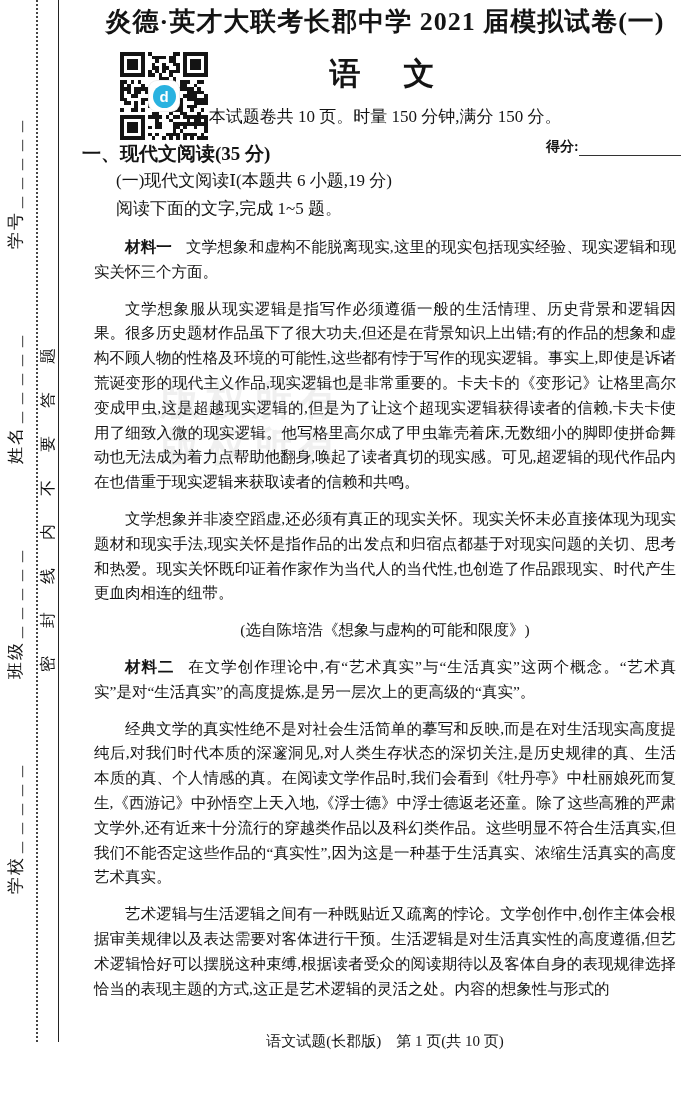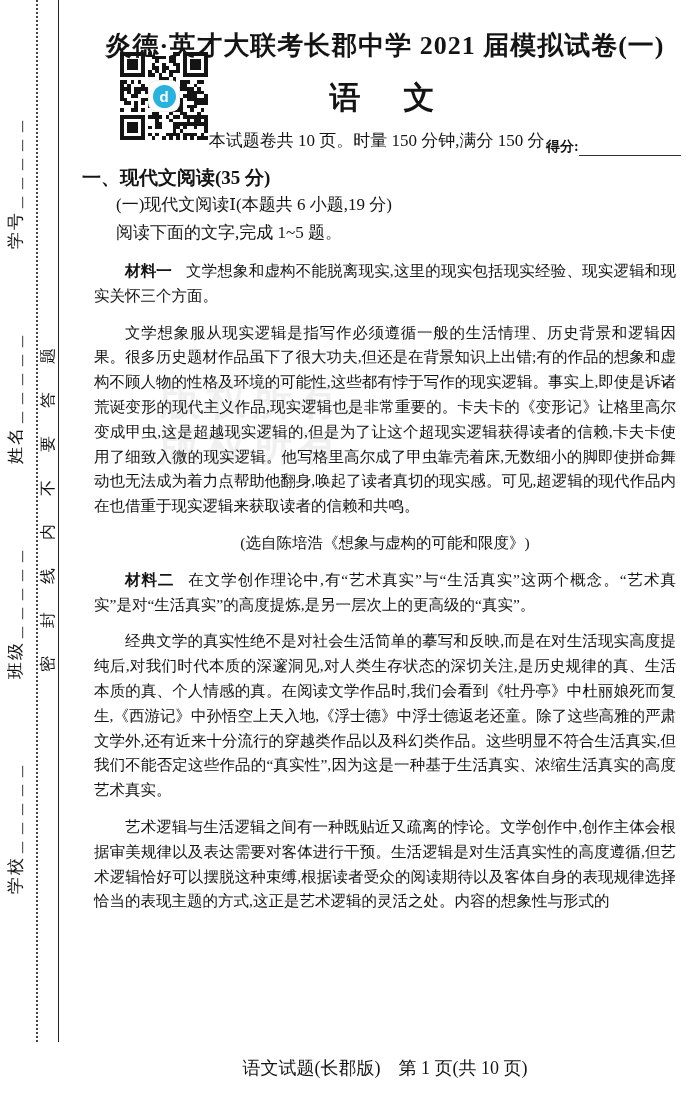--- a/index.html
+++ b/index.html
@@ -26,21 +26,21 @@
     font-size:16px;letter-spacing:28px;white-space:nowrap;color:#111;
   }
 
   
   .watermark{position:absolute;left:160px;top:378px;z-index:0;
     color:rgba(60,60,60,0.08);font-weight:bold;font-size:40px;
     letter-spacing:6px;line-height:46px;user-select:none;}
 
   
   .content{position:absolute;left:82px;top:0;width:606px;z-index:1;}
-  .exam-title{margin-top:28px;text-align:center;font-size:26px;font-weight:bold;
+  .exam-title{margin-top:4px;text-align:center;font-size:26px;font-weight:bold;
     letter-spacing:1px;white-space:nowrap;}
   .subject-title{margin-top:14px;text-align:center;font-size:31px;font-weight:bold;
     letter-spacing:6px;}
   .qr-wrap{position:absolute;left:38px;top:52px;width:88px;height:88px;}
   .qr-wrap svg{width:88px;height:88px;fill:#141414;shape-rendering:crispEdges;}
   .qr-logo{position:absolute;left:29px;top:29px;width:30px;height:30px;background:#fff;
     border-radius:8px;display:flex;align-items:center;justify-content:center;
     box-shadow:0 0 0 1px #eee;}
   .qr-logo-inner{width:23px;height:23px;border-radius:50%;background:#29b2e0;color:#fff;
     font:bold 15px/23px "Liberation Sans",sans-serif;text-align:center;}
@@ -53,22 +53,22 @@
   
   .paper-body{margin-top:12px;}
   .section-heading{font-size:19px;font-weight:bold;line-height:27px;}
   .subsection-heading,.instruction{font-size:17px;line-height:28px;text-indent:2em;}
   .para{margin:12px;font-size:15.5px;line-height:24.8px;text-align:justify;
     text-indent:2em;word-break:break-all;}
   .para .plabel{font-weight:bold;margin-right:0.9em;}
   .para.align-right{text-align:center;text-indent:0;}
 
   
-  .page-footer{position:absolute;left:82px;top:1056px;width:606px;
-    text-align:center;font-size:18px;z-index:1;}
+  .page-footer{position:absolute;left:82px;top:1032px;width:606px;
+    text-align:center;font-size:15px;z-index:1;}
 </style>
 </head>
 <body>
 
 <div class="side-fields">
   <span>学校＿＿＿＿＿</span>
   <span>班级＿＿＿＿＿</span>
   <span>姓名＿＿＿＿＿</span>
   <span>学号＿＿＿＿＿</span>
 </div>
@@ -398,20 +398,21 @@
   <div class="paper-body">
     <div class="section-heading">一、现代文阅读(35 分)</div>
     <div class="subsection-heading">(一)现代文阅读Ⅰ(本题共 6 小题,19 分)</div>
     <div class="instruction">阅读下面的文字,完成 1~5 题。</div>
     <div id="paragraphs">
   <p class="para"><b class="plabel">材料一</b><span class="ptext">文学想象和虚构不能脱离现实,这里的现实包括现实经验、现实逻辑和现实关怀三个方面。</span></p>
 
 
   <p class="para"><span class="ptext">文学想象服从现实逻辑是指写作必须遵循一般的生活情理、历史背景和逻辑因果。很多历史题材作品虽下了很大功夫,但还是在背景知识上出错;有的作品的想象和虚构不顾人物的性格及环境的可能性,这些都有悖于写作的现实逻辑。事实上,即使是诉诸荒诞变形的现代主义作品,现实逻辑也是非常重要的。卡夫卡的《变形记》让格里高尔变成甲虫,这是超越现实逻辑的,但是为了让这个超现实逻辑获得读者的信赖,卡夫卡使用了细致入微的现实逻辑。他写格里高尔成了甲虫靠壳着床,无数细小的脚即使拼命舞动也无法成为着力点帮助他翻身,唤起了读者真切的现实感。可见,超逻辑的现代作品内在也借重于现实逻辑来获取读者的信赖和共鸣。</span></p>
 
+  <p class="para"><span class="ptext">文学想象并非凌空蹈虚,还必须有真正的现实关怀。现实关怀未必直接体现为现实题材和现实手法,现实关怀是指作品的出发点和归宿点都基于对现实问题的关切、思考和热爱。现实关怀既印证着作家作为当代人的当代性,也创造了作品跟现实、时代产生更血肉相连的纽带。</span></p>
 
   <p class="para align-right"><span class="ptext">(选自陈培浩《想象与虚构的可能和限度》)</span></p>
 
   <p class="para"><b class="plabel">材料二</b><span class="ptext">在文学创作理论中,有“艺术真实”与“生活真实”这两个概念。“艺术真实”是对“生活真实”的高度提炼,是另一层次上的更高级的“真实”。</span></p>
 
   <p class="para"><span class="ptext">经典文学的真实性绝不是对社会生活简单的摹写和反映,而是在对生活现实高度提纯后,对我们时代本质的深邃洞见,对人类生存状态的深切关注,是历史规律的真、生活本质的真、个人情感的真。在阅读文学作品时,我们会看到《牡丹亭》中杜丽娘死而复生,《西游记》中孙悟空上天入地,《浮士德》中浮士德返老还童。除了这些高雅的严肃文学外,还有近来十分流行的穿越类作品以及科幻类作品。这些明显不符合生活真实,但我们不能否定这些作品的“真实性”,因为这是一种基于生活真实、浓缩生活真实的高度艺术真实。</span></p>
 
   <p class="para"><span class="ptext">艺术逻辑与生活逻辑之间有一种既贴近又疏离的悖论。文学创作中,创作主体会根据审美规律以及表达需要对客体进行干预。生活逻辑是对生活真实性的高度遵循,但艺术逻辑恰好可以摆脱这种束缚,根据读者受众的阅读期待以及客体自身的表现规律选择恰当的表现主题的方式,这正是艺术逻辑的灵活之处。内容的想象性与形式的</span></p>
 </div>
   </div>

